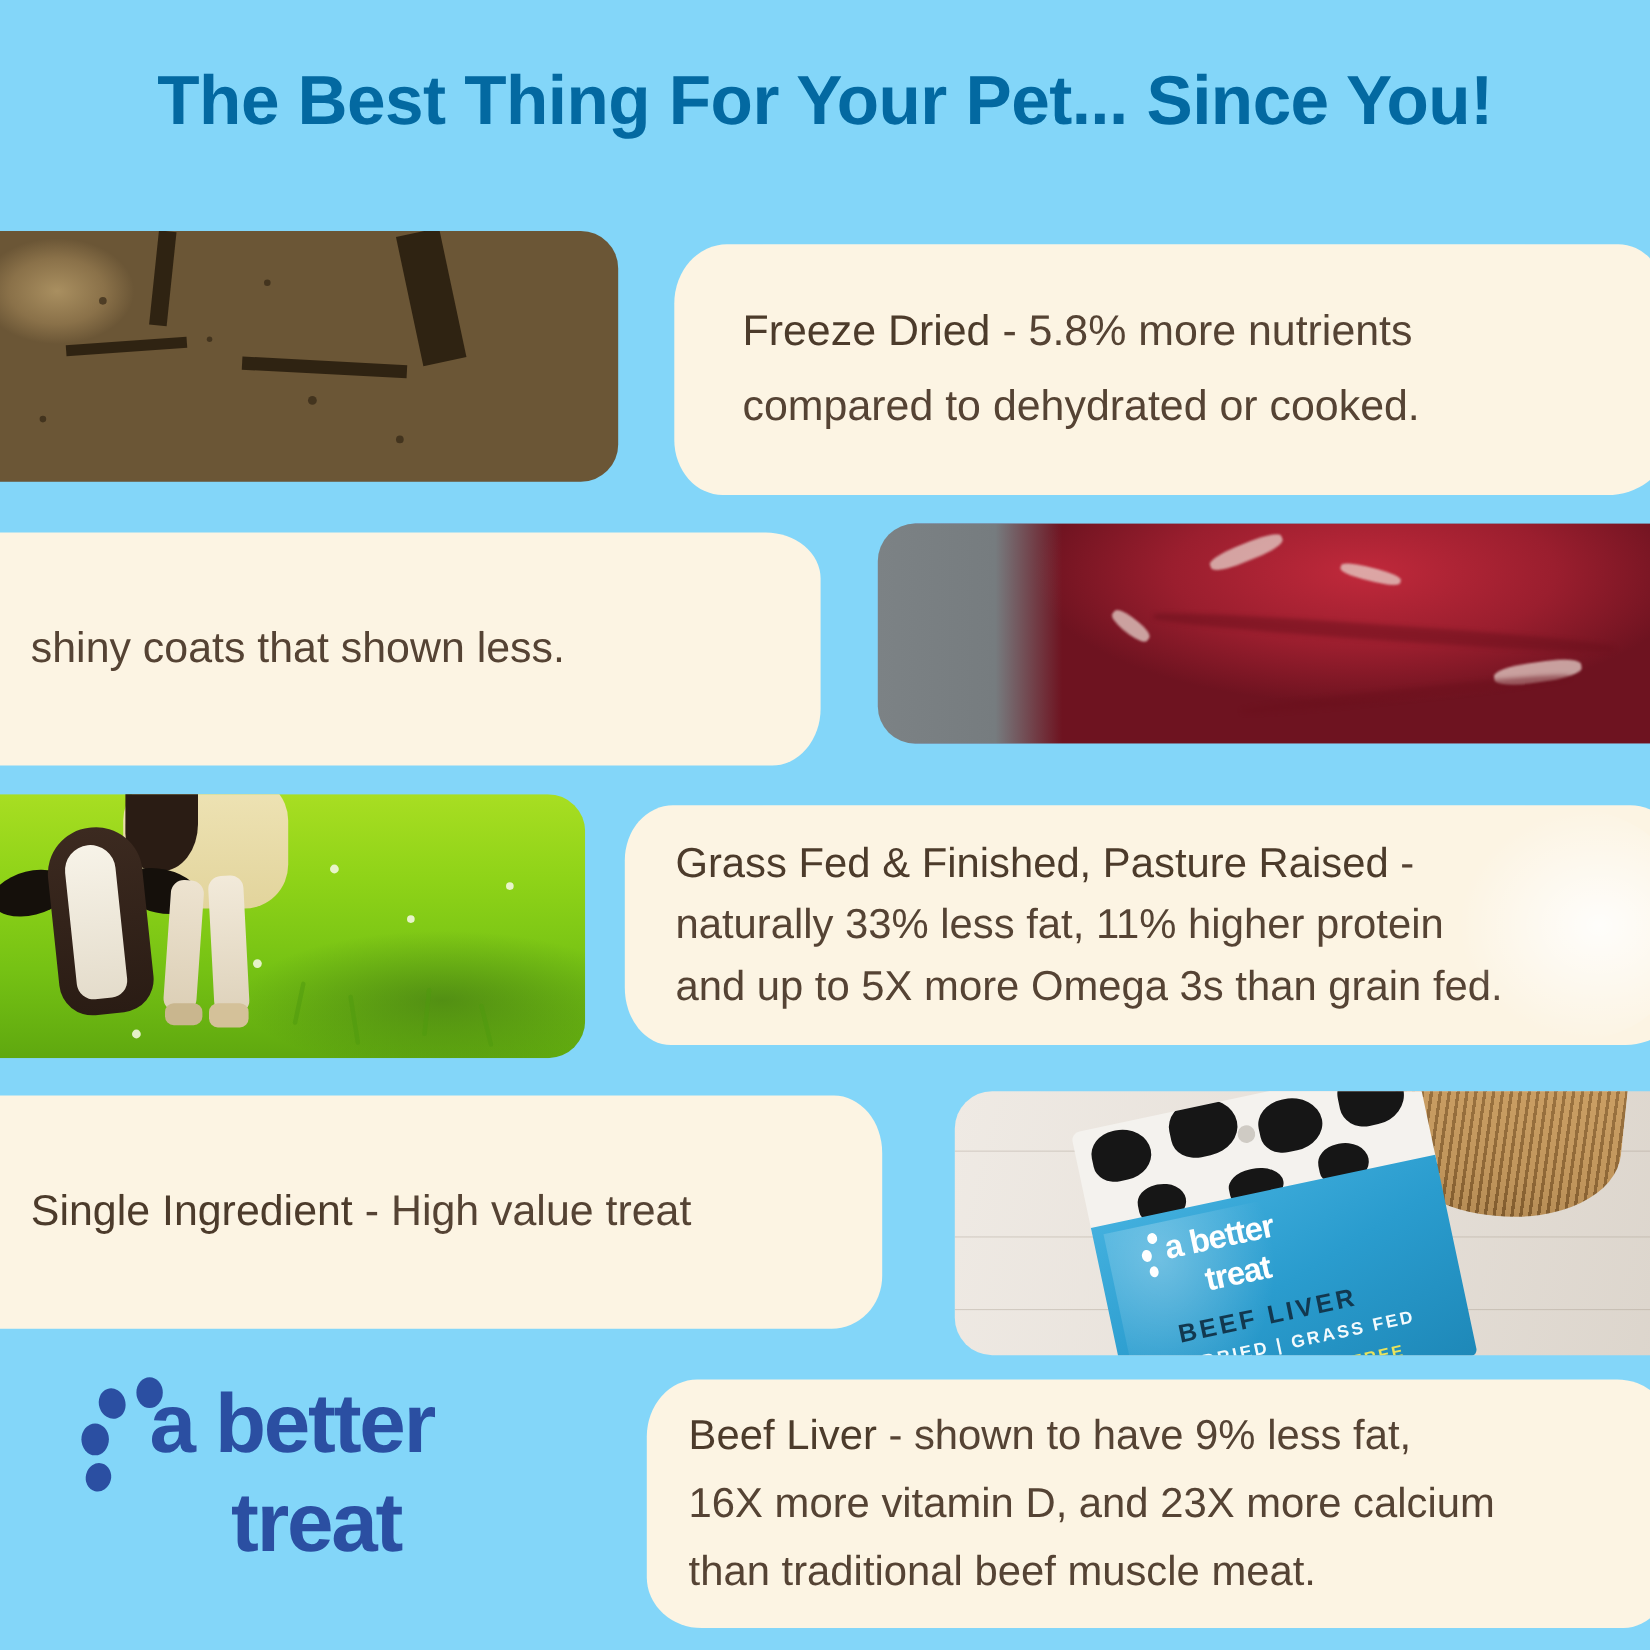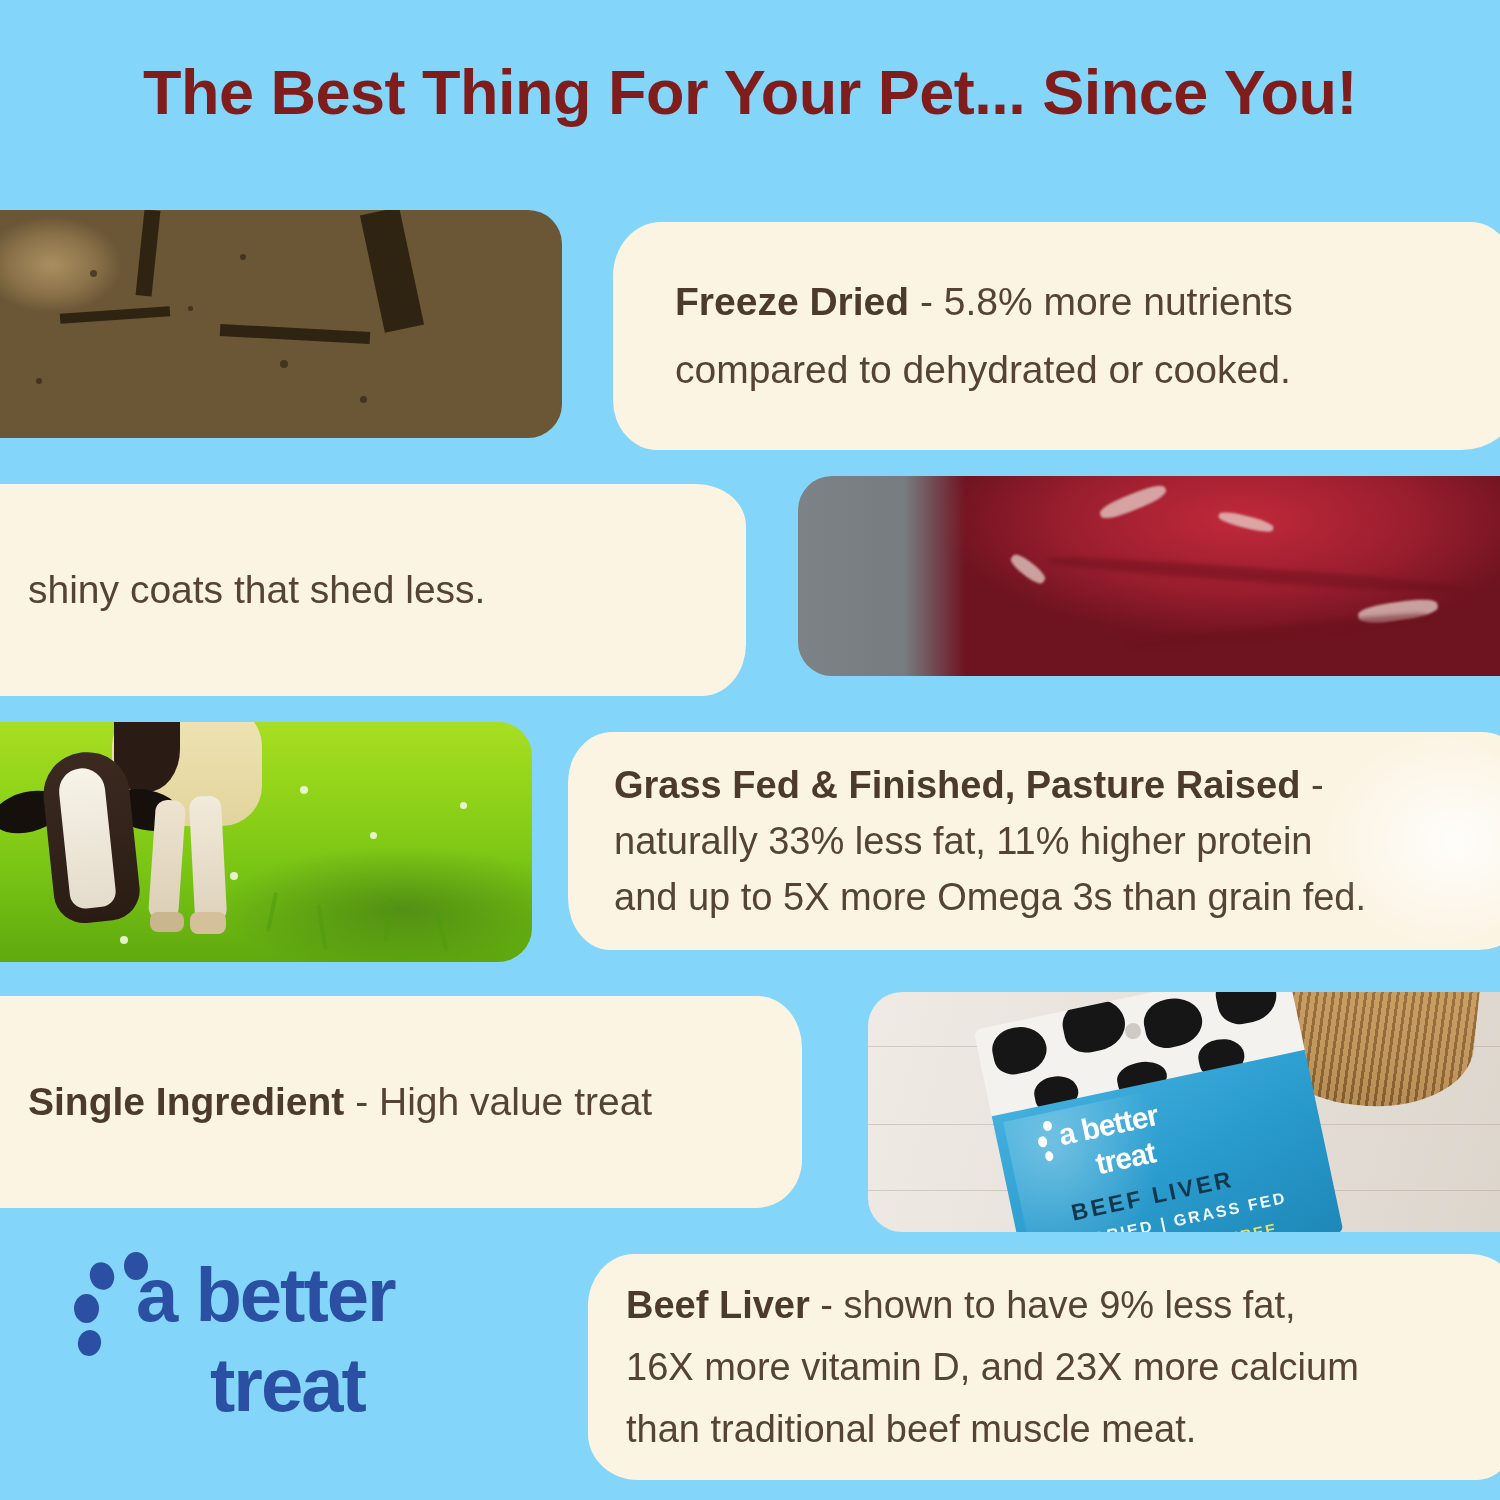--- a/index.html
+++ b/index.html
@@ -9,21 +9,21 @@
     font-family:"Liberation Sans", sans-serif;
     overflow:hidden;
     position:relative;
   }
   .stage{position:absolute;inset:0;width:1500px;height:1500px;}
 
   
   .headline{
     position:absolute;left:0;top:56px;width:1500px;
     text-align:center;
-    color:#7f1d1d;
+    color:#0369a1;
     font-size:63px;
     font-weight:bold;
     letter-spacing:-0.5px;
     font-family:"Liberation Sans", sans-serif;
     white-space:nowrap;
   }
 
   
   .card{
     position:absolute;
@@ -32,21 +32,21 @@
     display:flex;
     flex-direction:column;
     justify-content:center;
   }
   .card .line{
     color:#554334;
     font-size:39px;
     line-height:68px;
     white-space:nowrap;
   }
-  .card .line b{font-weight:bold;color:#4C3B2B;}
+  .card .line b{font-weight:normal;color:#4C3B2B;}
 
   
   .c1{left:613px;top:222px;width:900px;height:228px;padding:0 0 0 62px;
       border-radius:48px 42px 52px 44px / 54px 46px 40px 50px;}
   .c2{left:-60px;top:484px;width:806px;height:212px;padding:0 0 0 88px;
       border-radius:46px 50px 44px 48px / 48px 42px 52px 46px;}
   .c3{left:568px;top:732px;width:960px;height:218px;padding:0 0 0 46px;
       border-radius:44px 46px 50px 42px / 50px 48px 44px 52px;}
   .c3 .line{line-height:56px;font-size:38px;}
   .c4{left:-60px;top:996px;width:862px;height:212px;padding:0 0 0 88px;
@@ -190,21 +190,21 @@
   </div>
 
   <div class="card c1">
     <div class="line">
       <b>Freeze Dried</b><span> - 5.8% more nutrients</span>
     </div>
     <div class="line">compared to dehydrated or cooked.</div>
   </div>
 
   <div class="card c2">
-    <div class="line">shiny coats that shed less.</div>
+    <div class="line">shiny coats that shown less.</div>
   </div>
 
   <div class="photo p2">
     <div class="fat" style="left:300px;top:18px;width:70px;height:16px;transform:rotate(-22deg);"></div>
     <div class="fat" style="left:420px;top:40px;width:56px;height:12px;transform:rotate(14deg);"></div>
     <div class="fat" style="left:560px;top:126px;width:80px;height:18px;transform:rotate(-8deg);"></div>
     <div class="fat" style="left:210px;top:86px;width:40px;height:14px;transform:rotate(38deg);"></div>
     <div class="sin" style="left:250px;top:92px;width:420px;height:14px;transform:rotate(4deg);"></div>
     <div class="sin" style="left:330px;top:150px;width:300px;height:10px;transform:rotate(-6deg);"></div>
   </div>

